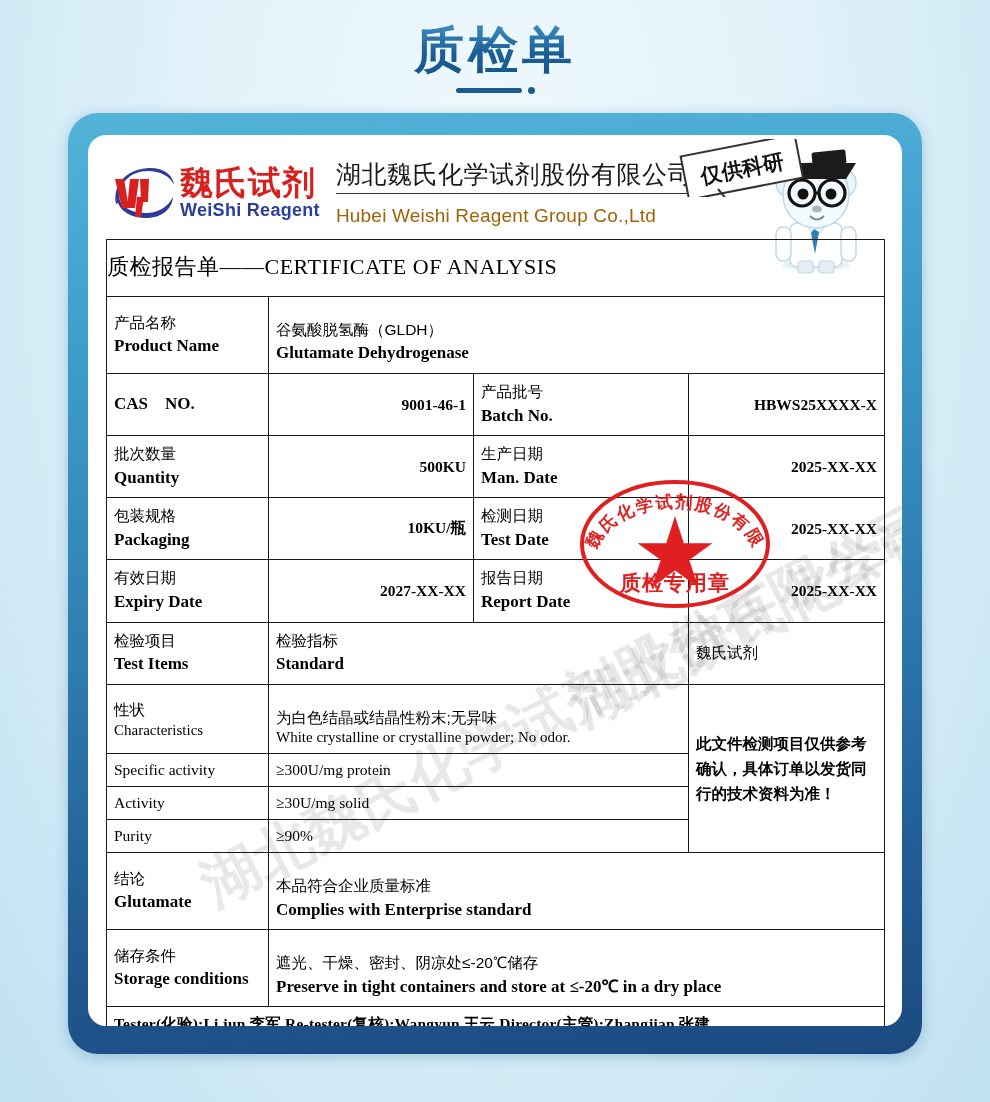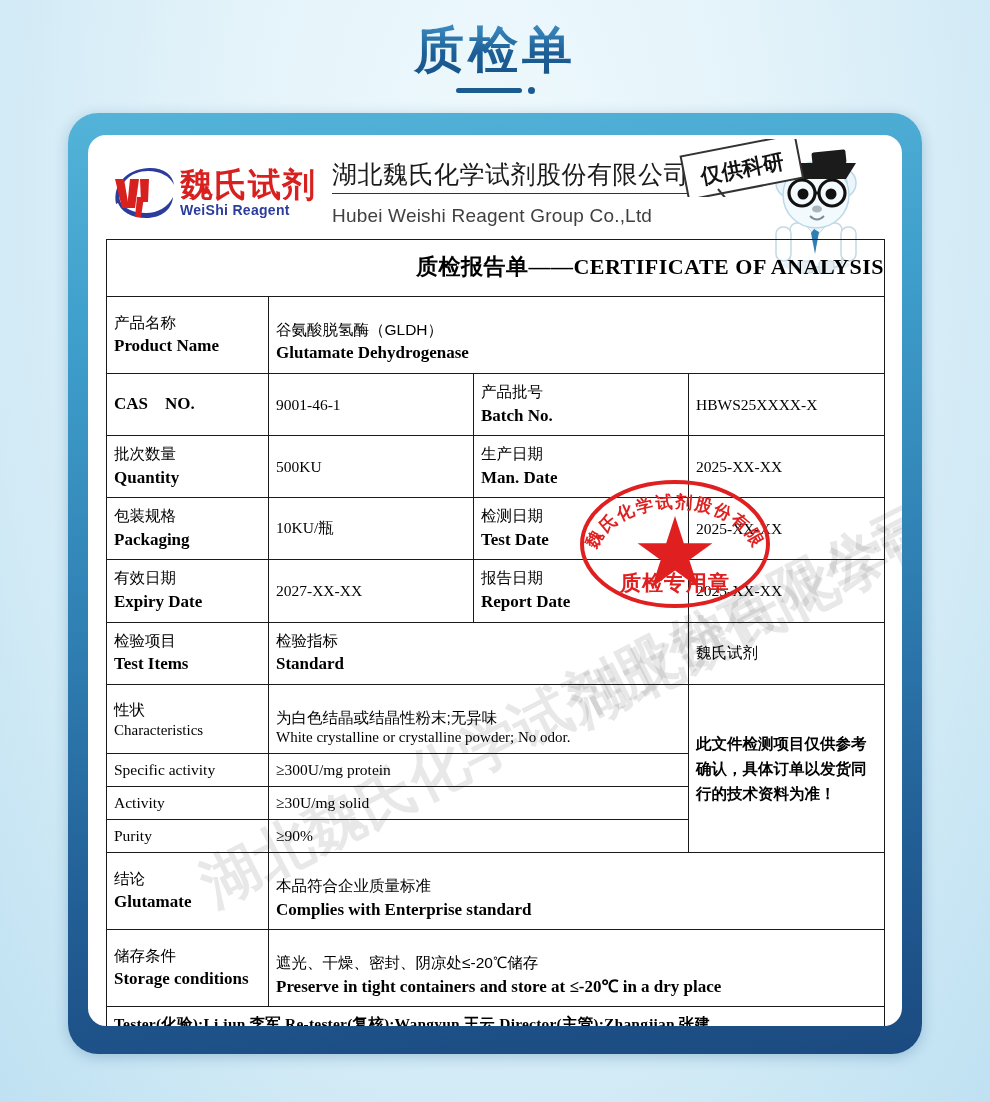--- a/index.html
+++ b/index.html
@@ -71,31 +71,31 @@
     position: relative;
   }
   #logo-block { display: flex; align-items: center; flex: 0 0 auto; }
   #logo-mark { width: 66px; height: 56px; flex: 0 0 auto; margin-right: 4px; }
   #logo-words { line-height: 1; }
   #logo-cn {
     font-size: 33px; font-weight: bold; color: #d8201f;
     letter-spacing: 1px; font-family: "Liberation Sans", sans-serif;
   }
   #logo-en {
-    font-size: 14px; font-weight: bold; color: #2b3c9c;
+    font-size: 18px; font-weight: bold; color: #2b3c9c;
     letter-spacing: .3px; margin-top: 2px;
   }
   #company-block { margin-left: 16px; }
   #company-cn {
     font-size: 25px; color: #1a1a1a; letter-spacing: .5px;
     border-bottom: 1.5px solid #333; padding-bottom: 2px;
     font-family: "Liberation Sans", sans-serif;
   }
   #company-en {
-    font-size: 19px; color: #404040; margin-top: 11px; letter-spacing: .2px;
+    font-size: 19px; color: #a16207; margin-top: 11px; letter-spacing: .2px;
   }
 
   
   #mascot { position: absolute; right: 16px; top: 2px; width: 140px; height: 140px; }
   #sign { position: absolute; right: 96px; top: 4px; width: 128px; height: 58px; }
 
   
   #watermark {
     position: absolute; left: 0; top: 300px; width: 100%; height: 560px;
     pointer-events: none; overflow: hidden; z-index: 3;
@@ -125,27 +125,27 @@
   #coa td {
     border: 1.5px solid #1a1a1a;
     padding: 7px 7px;
     vertical-align: middle;
     font-size: 15.5px;
     color: #000;
     background: transparent;
   }
   .cn { font-family: "Liberation Sans", sans-serif; font-size: 15.5px; line-height: 1.45; }
   .en { font-family: "Liberation Serif", serif; font-weight: bold; font-size: 17px; line-height: 1.45; }
-  .val { font-family: "Liberation Serif", serif; font-weight: normal; font-size: 15.5px; }
+  .val { font-family: "Liberation Serif", serif; font-weight: bold; font-size: 15.5px; text-align: right; }
   .val-cn { font-family: "Liberation Sans", sans-serif; font-size: 15.5px; line-height: 1.45; margin-top: 15px; }
   .label-cell { }
   #coa tr.title-row td {
-    text-align: right;
+    text-align: left;
     font-family: "Liberation Serif", serif;
-    font-weight: bold;
+    font-weight: normal;
     font-size: 22px;
     padding: 12px 0 14px;
     letter-spacing: .5px;
   }
   .plain { font-family: "Liberation Serif", serif; font-size: 15px; }
   .remark-cell {
     font-family: Liberation Serif, serif;
     font-size: 15.5px;
     font-weight: bold;
     line-height: 1.62;

